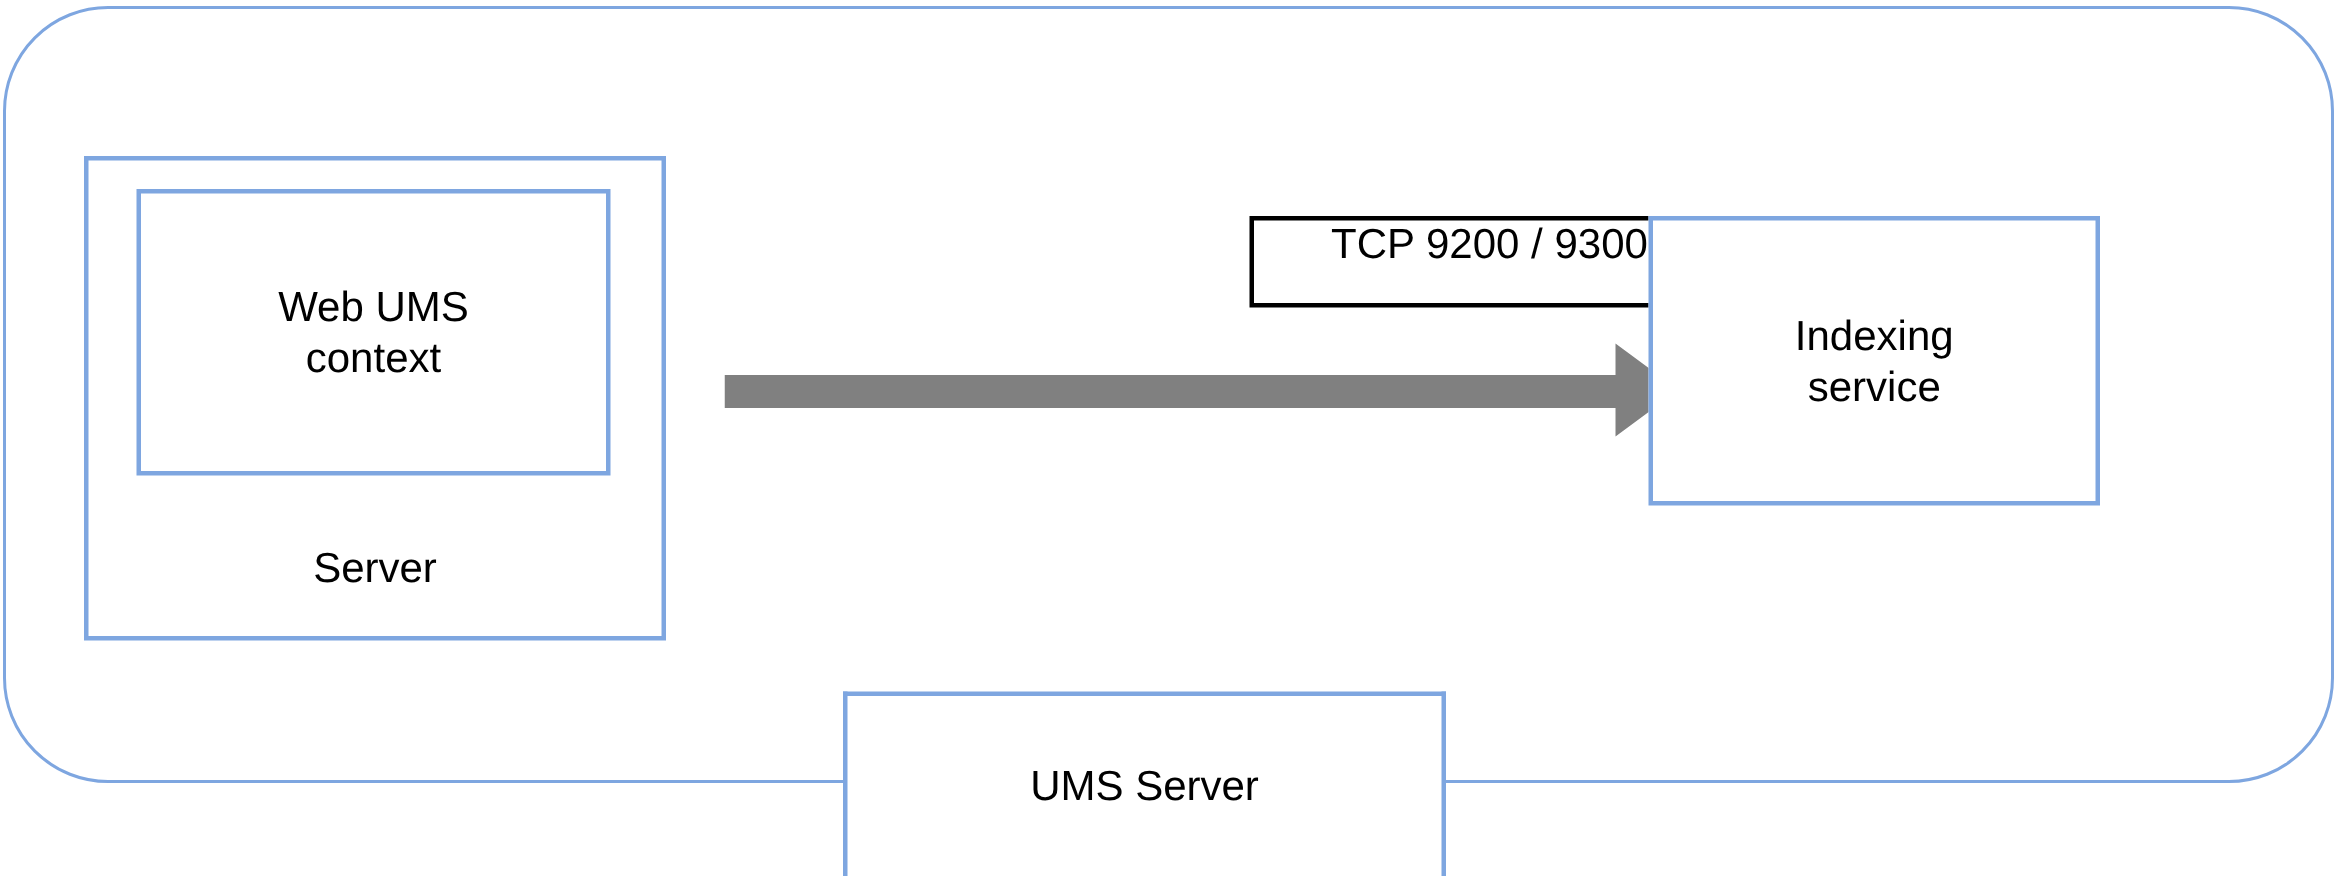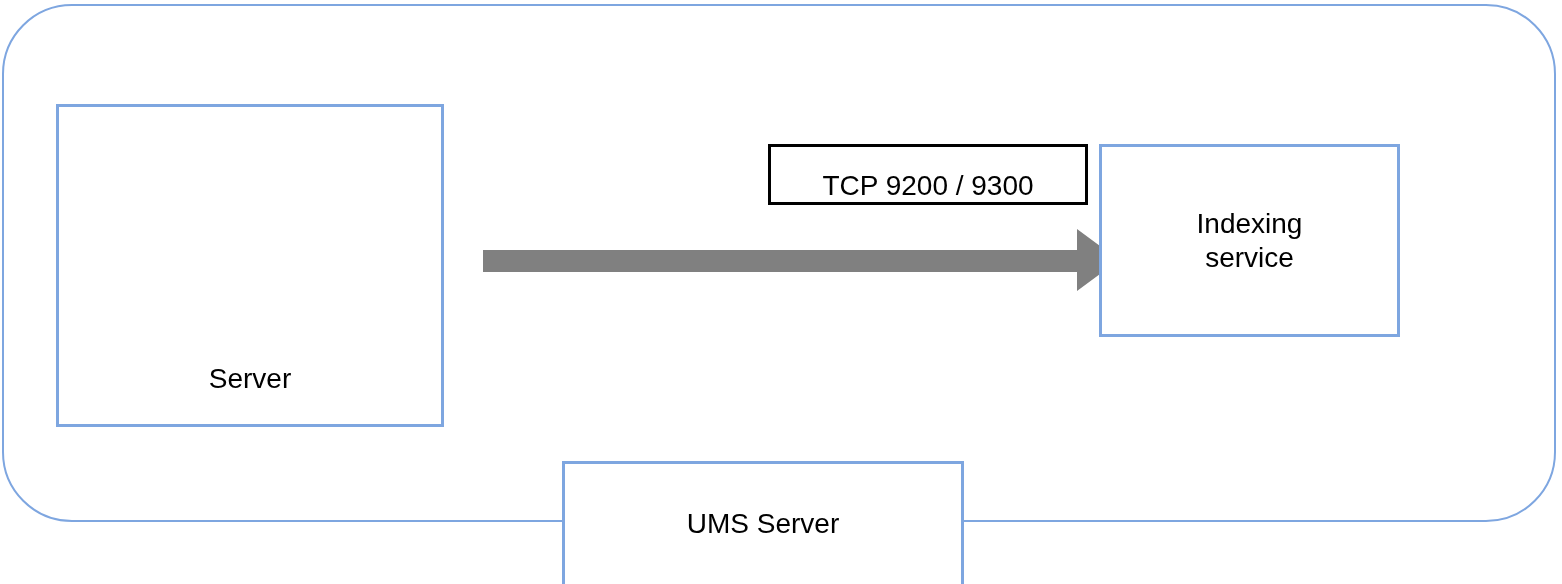--- a/index.html
+++ b/index.html
@@ -83,29 +83,29 @@
     width: 402px;
     height: 123px;
     border-bottom: none;
     align-items: center;
     justify-content: center;
   }
 
   
   .tcp-label-box {
     position: absolute;
-    left: 768px;
+    left: 833px;
     top: 144px;
     width: 320px;
     height: 61px;
     border: 3px solid #000000;
     background: #ffffff;
     box-sizing: border-box;
     display: flex;
-    align-items: flex-end;
+    align-items: flex-start;
     justify-content: center;
   }
   .tcp-label-box .tcp-text {
     color: #000000;
     font-size: 28px;
     line-height: 32px;
     white-space: nowrap;
   }
 
   
@@ -126,20 +126,24 @@
 <body>
 
 <div id="canvas">
 
   <div class="outer-container"></div>
 
   <div class="blue-box tomcat-box">
     <span class="box-label">Server</span>
   </div>
 
+  <div class="blue-box webums-box">
+    <span class="box-label">Web UMS
+context</span>
+  </div>
 
   <div class="tcp-label-box">
     <span class="tcp-text">TCP 9200 / 9300</span>
   </div>
 
   <div class="flow-arrow">
     <svg viewBox="0 0 637 64" preserveAspectRatio="none">
       <polygon points="0,22 594,22 594,1 636,32 594,63 594,44 0,44" fill="#808080"></polygon>
     </svg>
   </div>

